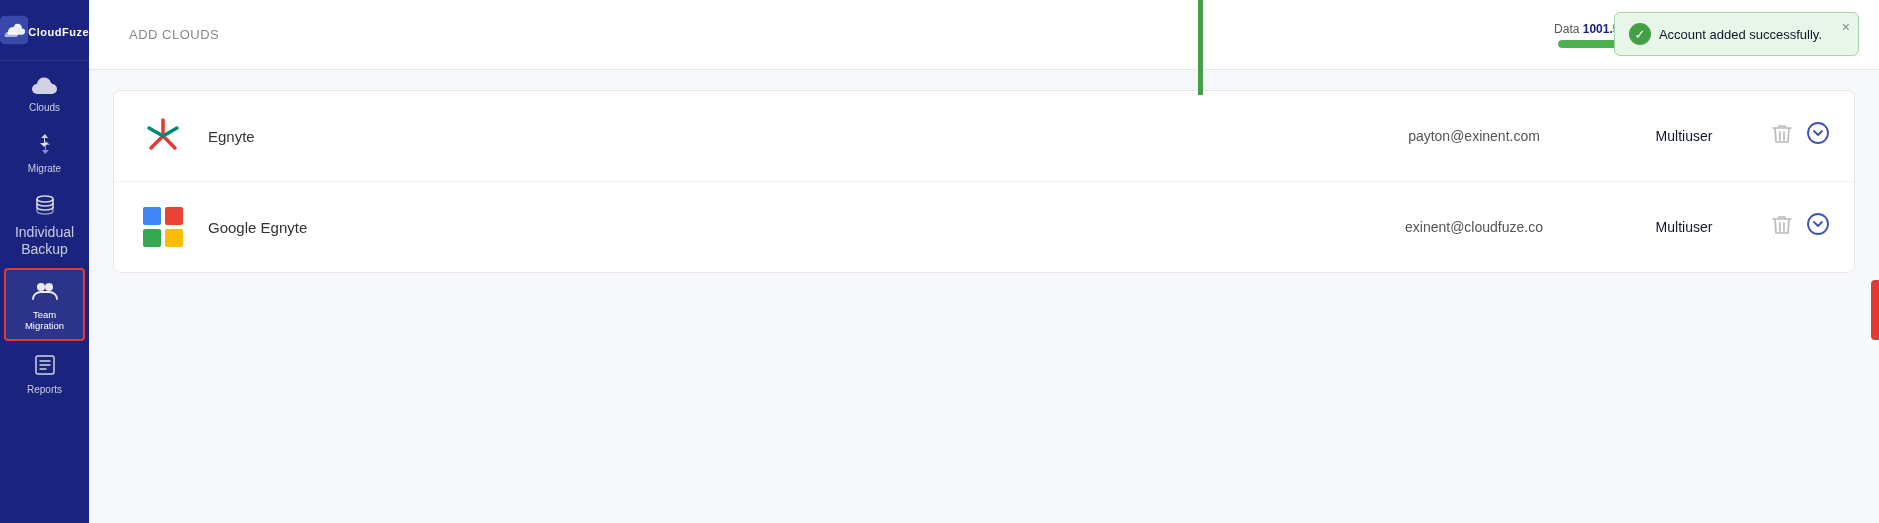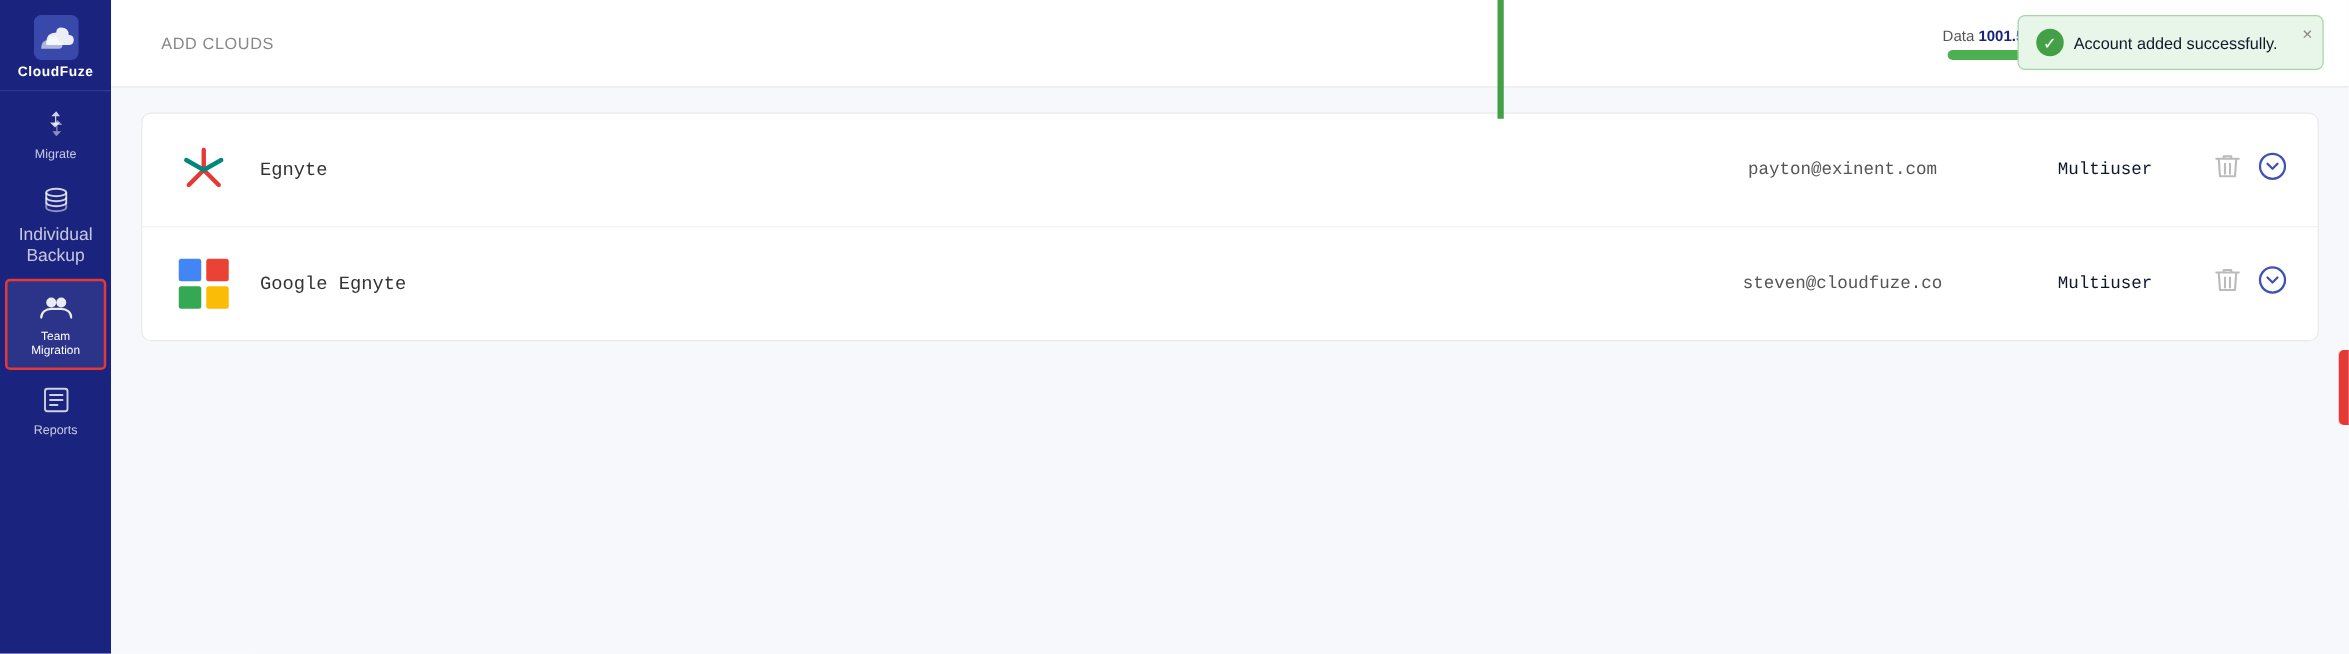--- a/index.html
+++ b/index.html
@@ -13,21 +13,21 @@
       flex-direction: column;
       align-items: center;
       padding-top: 0;
       flex-shrink: 0;
       height: 523px;
     }
     .sidebar-logo {
       width: 100%;
       padding: 12px 0 8px;
       display: flex;
-      flex-direction: column;
+      flex-direction: row;
       align-items: center;
       border-bottom: 1px solid rgba(255,255,255,0.1);
       margin-bottom: 4px;
     }
     .logo-icon {
       width: 36px;
       height: 36px;
       margin-bottom: 4px;
     }
     .logo-text {
@@ -221,21 +221,20 @@
       border: 1px solid #e8e8e8;
       overflow: hidden;
     }
 
     .cloud-row {
       display: flex;
       align-items: center;
       padding: 20px 24px;
       border-bottom: 1px solid #f0f0f0;
       background: #fff;
-      font-family: Liberation Mono, monospace;
     }
     .cloud-row:last-child { border-bottom: none; }
 
     .cloud-logo {
       width: 50px;
       height: 50px;
       margin-right: 20px;
       display: flex;
       align-items: center;
       justify-content: center;
@@ -294,20 +293,28 @@
 <aside class="sidebar">
   <div class="sidebar-logo">
     <svg class="logo-icon" viewBox="0 0 36 36" fill="none">
       <rect width="36" height="36" rx="6" fill="#3949ab"></rect>
       <path d="M10 22 Q10 14 18 14 Q18 10 22 10 Q28 10 28 16 Q32 16 32 20 Q32 24 28 24 H10 Z" fill="white" opacity="0.9"></path>
       <path d="M6 26 Q6 20 12 20 Q12 17 15 17 Q20 17 20 21 Q23 21 23 24 Q23 27 20 27 H6 Z" fill="white" opacity="0.6"></path>
     </svg>
     <span class="logo-text">CloudFuze</span>
   </div>
 
+  <div class="sidebar-item">
+    <span class="icon">
+      <svg width="26" height="20" viewBox="0 0 26 20" fill="none">
+        <path d="M20 8h-1.09A7.003 7.003 0 0 0 5.07 9H5A5 5 0 0 0 5 19h15a5 5 0 0 0 0-10z" fill="rgba(255,255,255,0.8)"></path>
+      </svg>
+    </span>
+    <span class="label">Clouds</span>
+  </div>
 
   <div class="sidebar-item">
     <span class="icon">
       <svg width="24" height="24" viewBox="0 0 24 24" fill="none">
         <path d="M12 2L8 6h3v5H7l4 4 4-4h-3V6h3L12 2z" fill="rgba(255,255,255,0.8)"></path>
         <path d="M12 22l4-4h-3v-5h4l-4-4-4 4h3v5H9l3 4z" fill="rgba(255,255,255,0.5)"></path>
       </svg>
     </span>
     <span class="label">Migrate</span>
   </div>
@@ -415,21 +422,21 @@
         <div class="cloud-logo">
 
           <svg width="44" height="44" viewBox="0 0 44 44" fill="none">
             <rect x="2" y="2" width="18" height="18" rx="2" fill="#4285f4"></rect>
             <rect x="24" y="2" width="18" height="18" rx="2" fill="#ea4335"></rect>
             <rect x="2" y="24" width="18" height="18" rx="2" fill="#34a853"></rect>
             <rect x="24" y="24" width="18" height="18" rx="2" fill="#fbbc05"></rect>
           </svg>
         </div>
         <span class="cloud-name">Google Egnyte</span>
-        <span class="cloud-email">steven@cloudfuze.co</span>
+        <span class="cloud-email">exinent@cloudfuze.co</span>
         <span class="cloud-type">Multiuser</span>
         <div class="cloud-actions">
           <span class="action-icon" title="Delete">
             <svg width="20" height="22" viewBox="0 0 20 22" fill="none">
               <path d="M1 5h18M7 5V3h6v2M8 9v8M12 9v8M3 5l1 14h12l1-14" stroke="#bbb" stroke-width="1.7" stroke-linecap="round" stroke-linejoin="round" fill="none"></path>
             </svg>
           </span>
           <span class="action-chevron">
             <svg width="24" height="24" viewBox="0 0 24 24" fill="none">
               <circle cx="12" cy="12" r="10" stroke="#3f51b5" stroke-width="1.8" fill="none"></circle>

